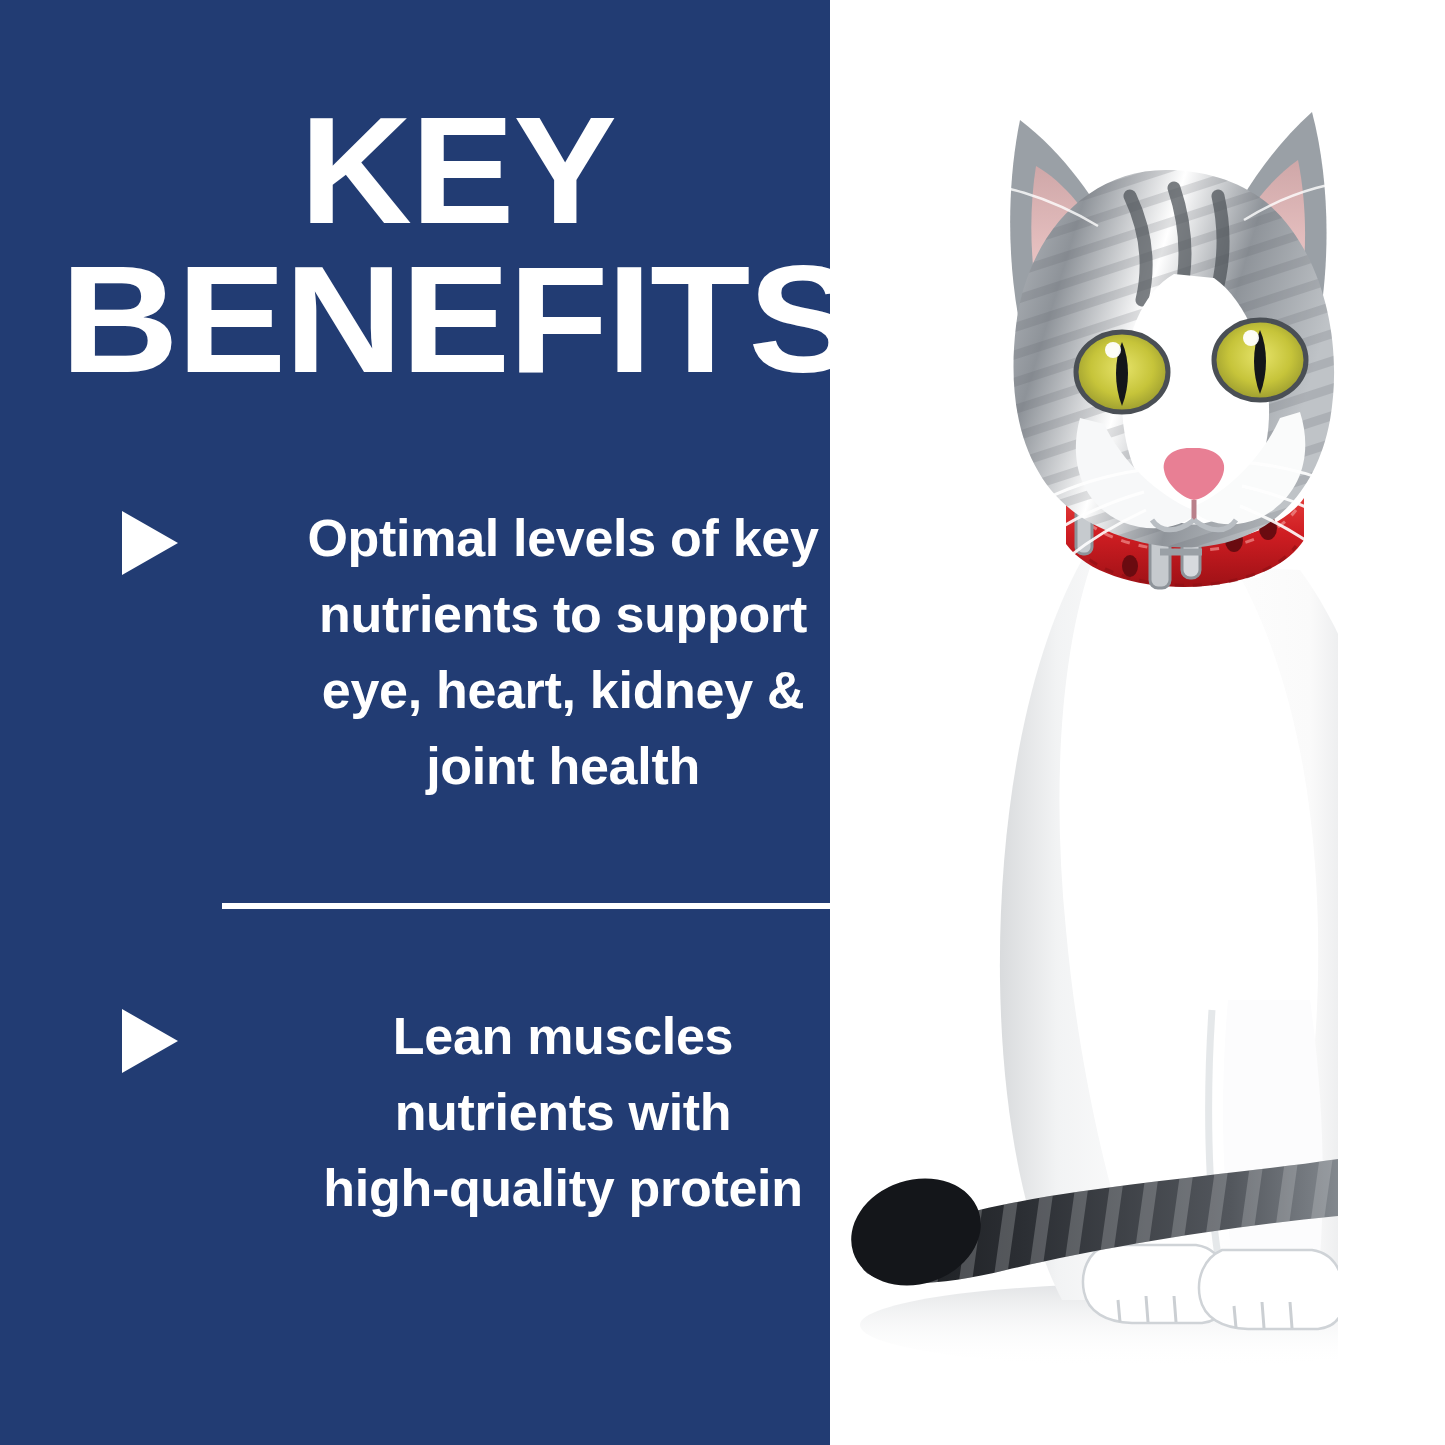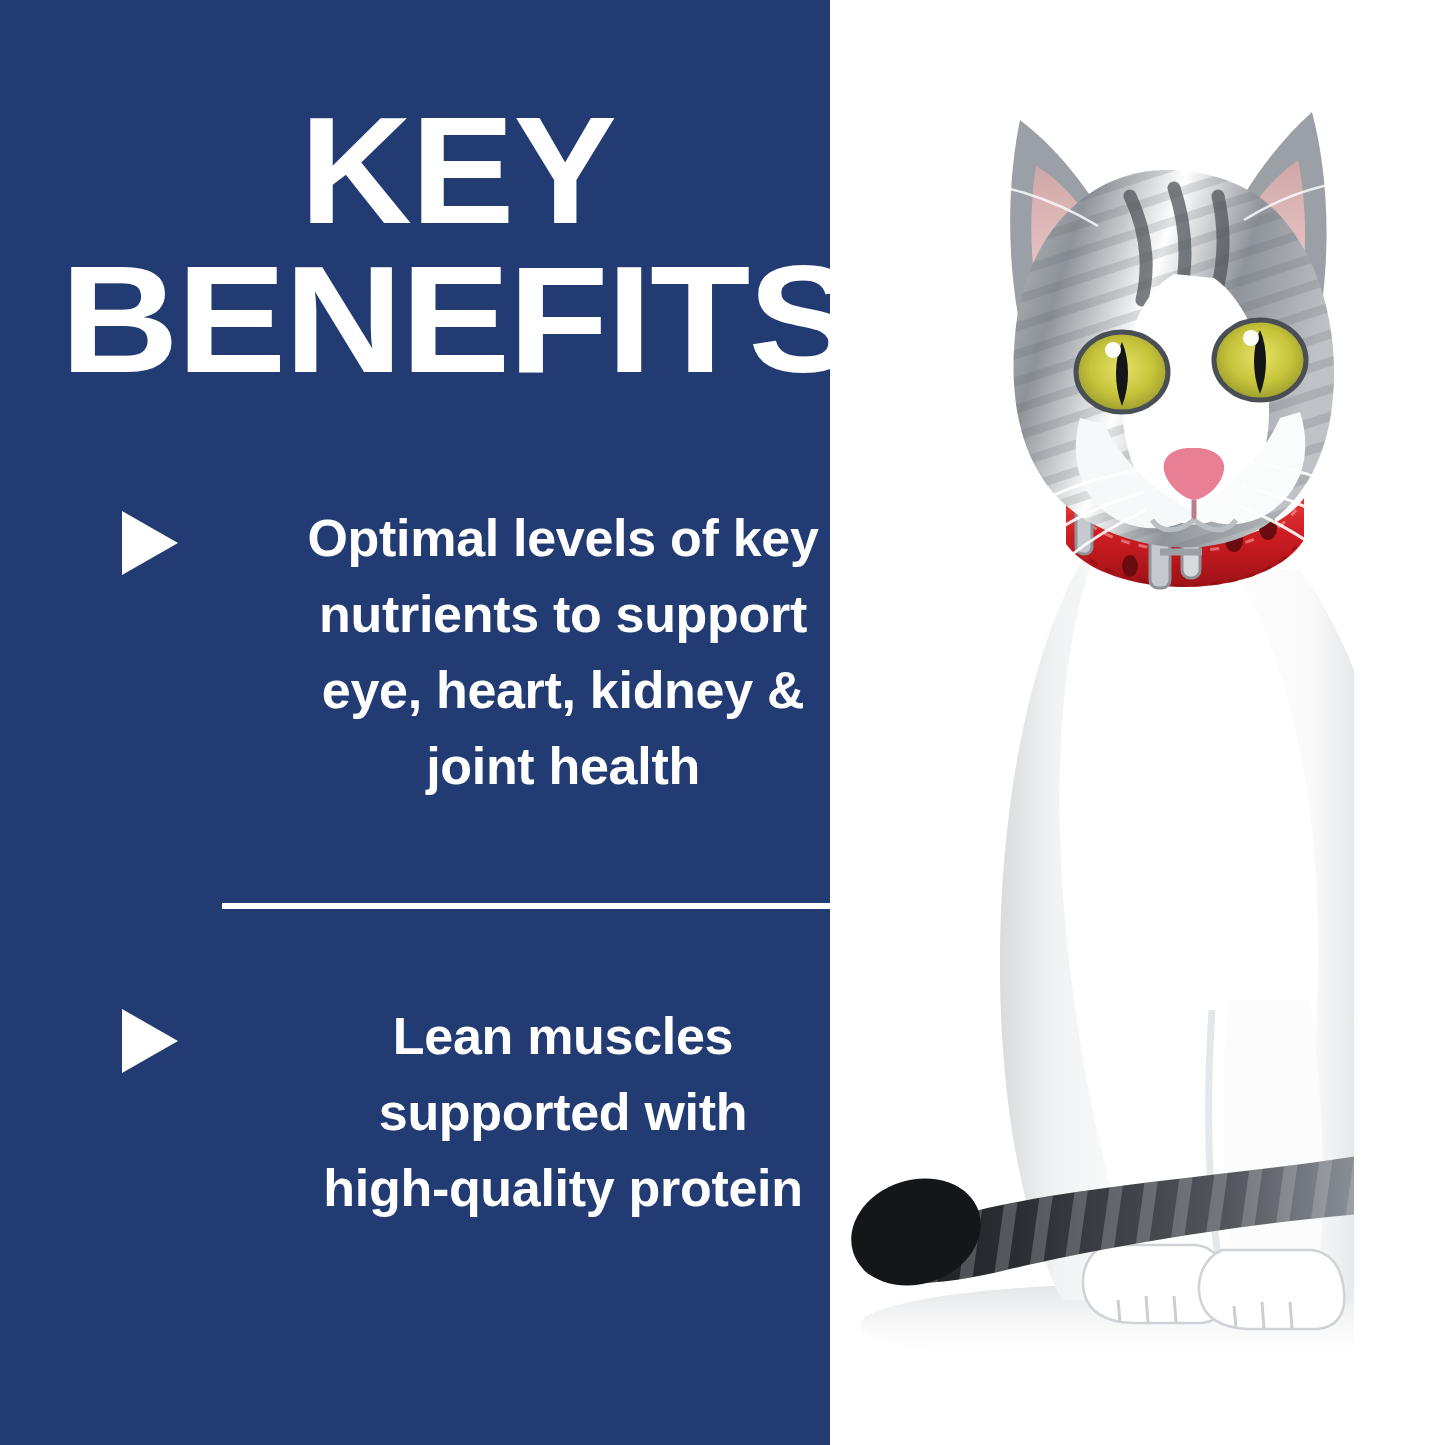--- a/index.html
+++ b/index.html
@@ -7,21 +7,20 @@
     padding: 0;
     background: #ffffff;
   }
   #stage {
     position: relative;
     width: 1338px;
     height: 1445px;
     overflow: hidden;
     background: #1d4ed8;
     font-family: "Liberation Sans", sans-serif;
-    padding-left: 16px;
   }
 
   
   .blue-panel {
     position: absolute;
     left: 0;
     top: 0;
     width: 916px;
     height: 1445px;
     background: #223C73;
@@ -130,21 +129,21 @@
 
   <div class="divider"></div>
 
   <div class="benefit benefit-2">
     <span class="bullet-marker">
       <svg viewBox="0 0 64 70" width="64" height="70" aria-hidden="true">
         <polygon points="4,3 60,35 4,67" fill="#ffffff"></polygon>
       </svg>
     </span>
     <span class="benefit-text">Lean muscles
-supported with
+nutrients with
 high-quality protein</span>
   </div>
 
   <div class="cat-photo">
     <svg viewBox="0 0 615 1445" preserveAspectRatio="none" aria-hidden="true">
       <defs>
         <linearGradient id="furBodyGrad" x1="0" y1="0" x2="1" y2="0">
           <stop offset="0%" stop-color="#d9dbdd"></stop>
           <stop offset="14%" stop-color="#f2f3f4"></stop>
           <stop offset="42%" stop-color="#ffffff"></stop>

